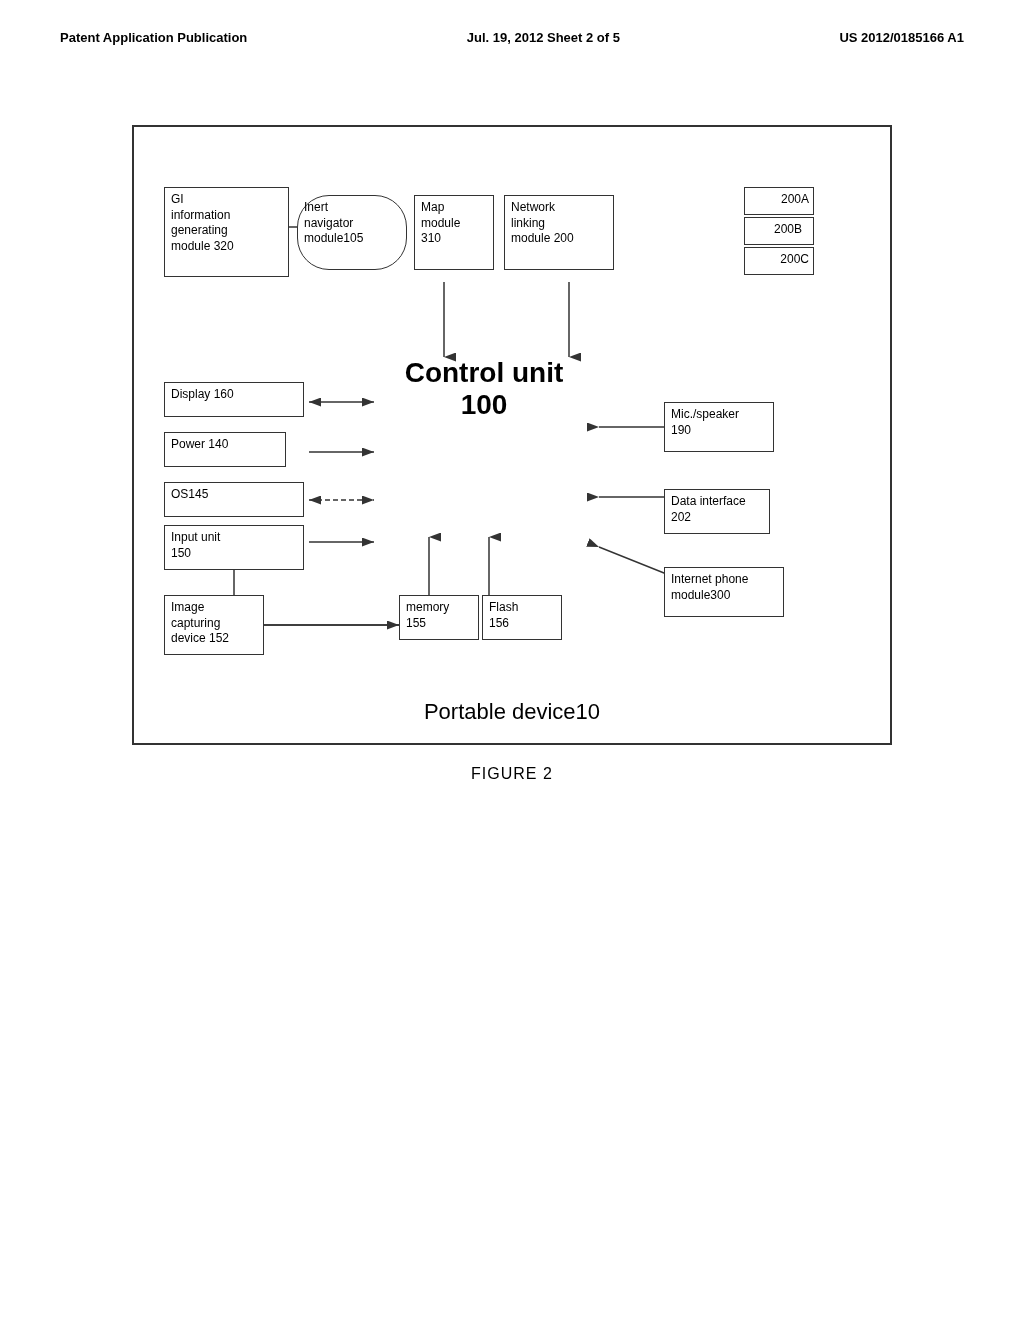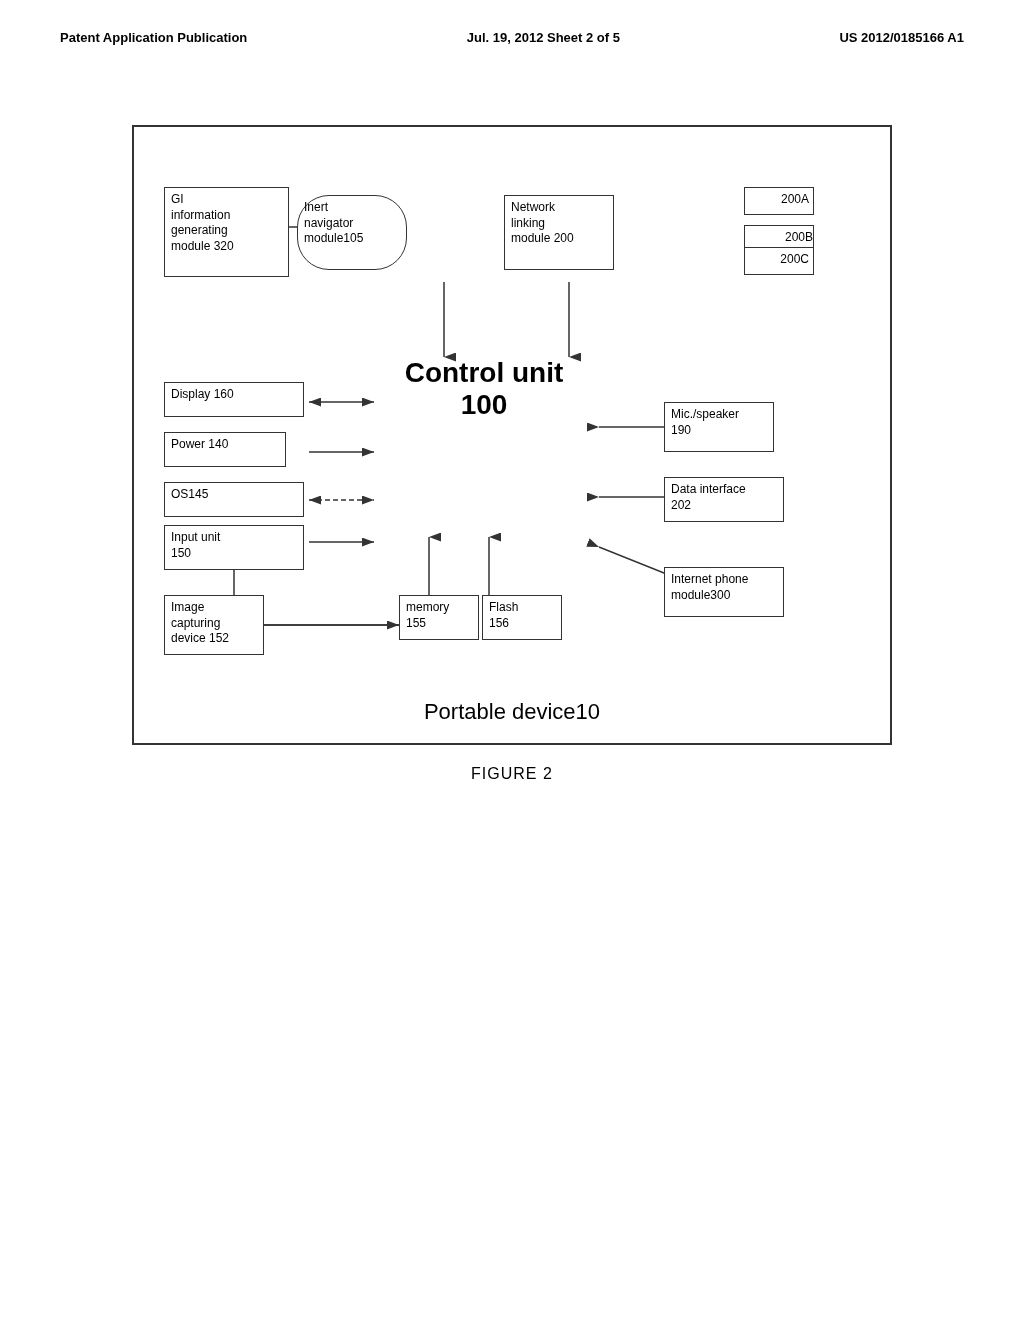--- a/index.html
+++ b/index.html
@@ -158,29 +158,32 @@
   </svg>
 
   <div class="box" style="left:30px; top:60px; width:125px; min-height:90px;">
     <span>GI<br>information<br>generating<br>module 320</span>
   </div>
 
   <div class="box" style="left:163px; top:68px; width:110px; min-height:75px;border-radius:32px;">
     <span>Inert<br>navigator<br>module105</span>
   </div>
 
+  <div class="box" style="left:280px; top:68px; width:80px; min-height:75px;">
+    <span>Map<br>module<br>310</span>
+  </div>
 
   <div class="box" style="left:370px; top:68px; width:110px; min-height:75px;">
     <span>Network<br>linking<br>module 200</span>
   </div>
 
   <div class="box" style="left:610px; top:60px; width:70px; height:28px; font-size:12px; text-align:right; padding-right:4px;">
     <span>200A</span>
   </div>
-  <div class="box" style="left:610px; top:90px; width:70px; height:28px; font-size:12px; text-align:right; padding-right:0;margin-top:8px;">
+  <div class="box" style="left:610px; top:90px; width:70px; height:28px; font-size:12px; text-align:right; padding-right:11px;">
     <span>200B</span>
   </div>
   <div class="box" style="left:610px; top:120px; width:70px; height:28px; font-size:12px; text-align:right; padding-right:4px;padding-left:16px;">
     <span>200C</span>
   </div>
 
   <div class="box" style="left:30px; top:255px; width:140px; height:35px;">
     <span>Display 160</span>
   </div>
 
@@ -209,21 +212,21 @@
   </div>
 
   <div class="box" style="left:348px; top:468px; width:80px; height:45px;">
     <span>Flash<br>156</span>
   </div>
 
   <div class="box" style="left:530px; top:275px; width:110px; height:50px;">
     <span>Mic./speaker<br>190</span>
   </div>
 
-  <div class="box" style="left:530px; top:350px; width:120px; height:45px;">
+  <div class="box" style="left:530px; top:362px; width:106px; height:45px;">
     <span>Data interface<br>202</span>
   </div>
 
   <div class="box" style="left:530px; top:440px; width:120px; height:50px;">
     <span>Internet phone<br>module300</span>
   </div>
 
   <div class="portable-label">
     <span>Portable device10</span>
   </div>

